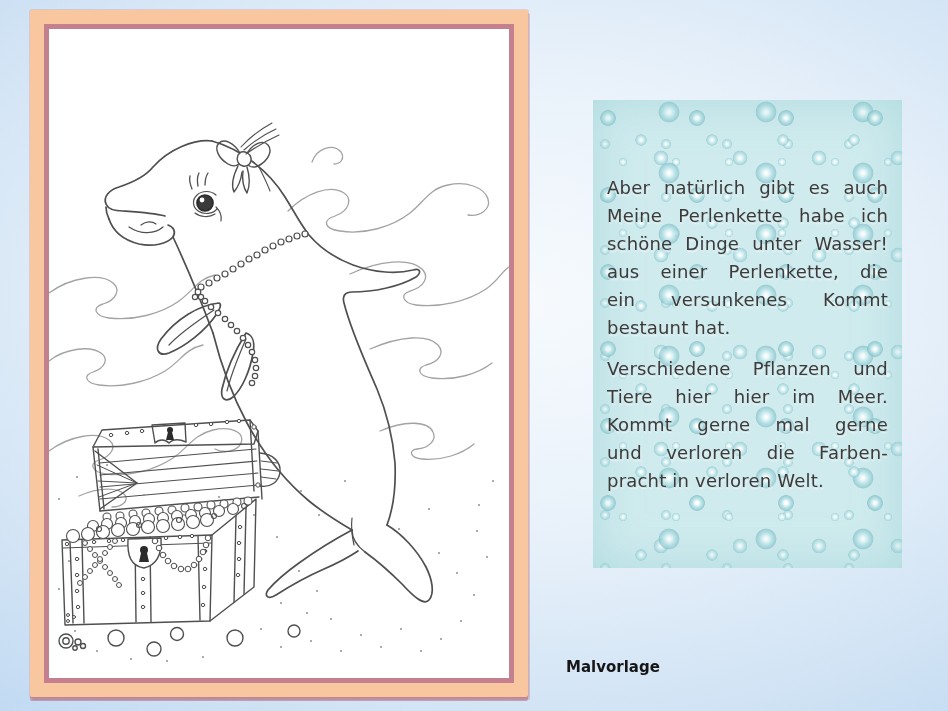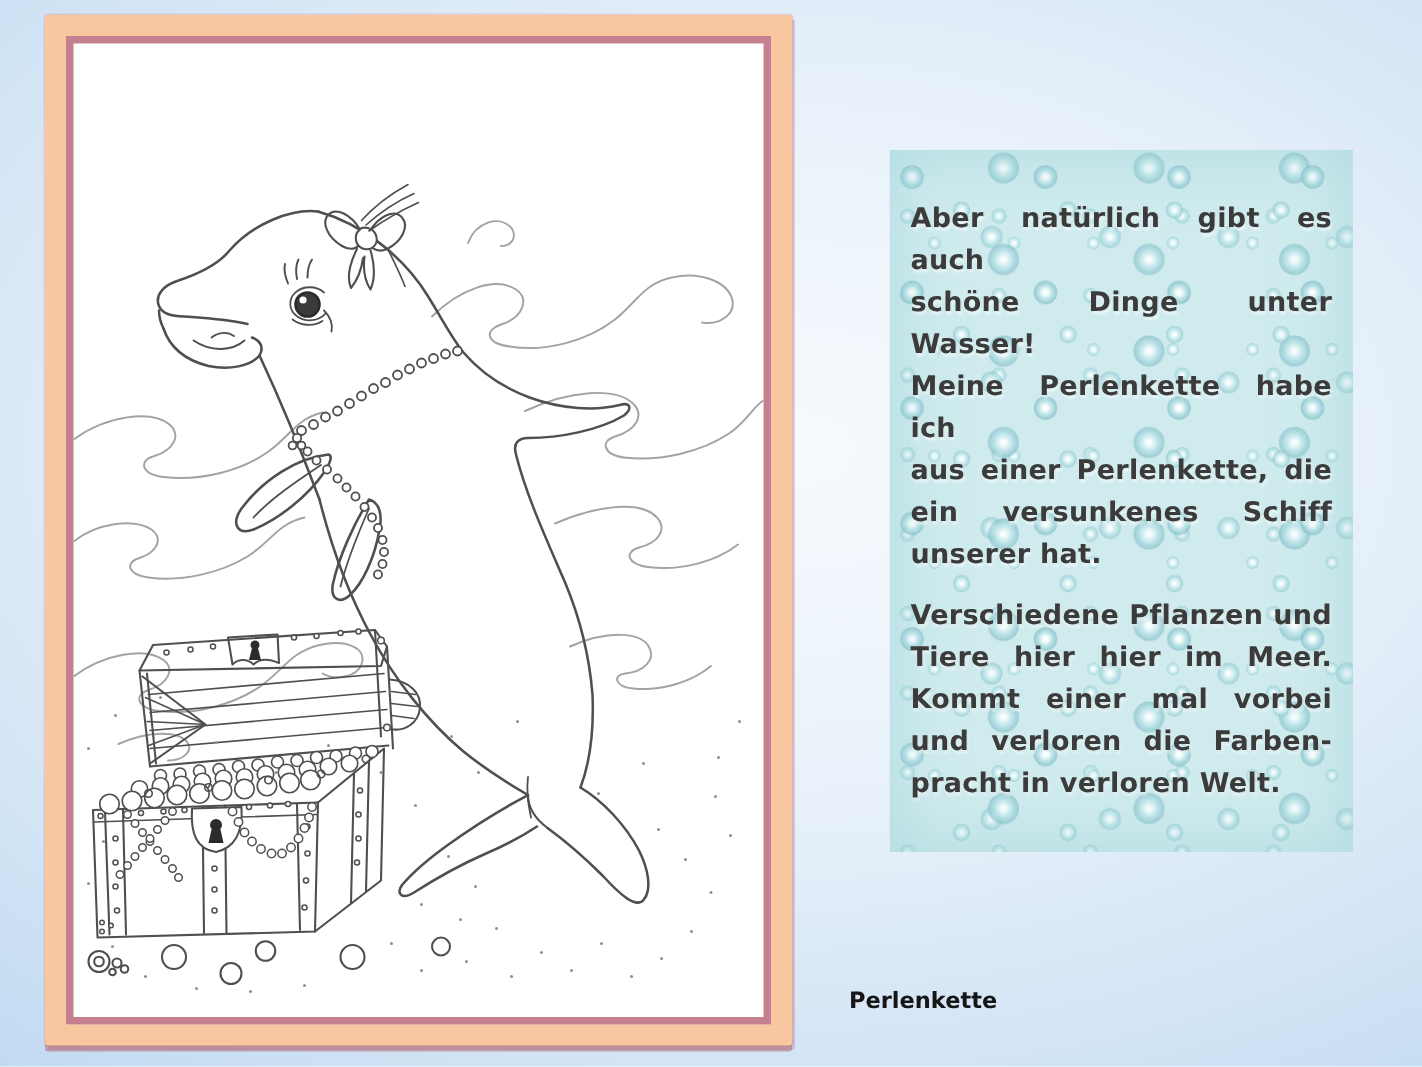--- a/index.html
+++ b/index.html
@@ -36,21 +36,21 @@
     background-image:
       radial-gradient(circle 10px at 15px 18px, rgba(255,255,255,.95) 0 15%, rgba(186,228,232,.95) 45%, rgba(124,186,195,.65) 75%, rgba(124,186,195,0) 82%),
       radial-gradient(circle 7px at 48px 40px, rgba(255,255,255,.92) 0 12%, rgba(196,233,236,.9) 50%, rgba(130,192,200,.55) 78%, rgba(130,192,200,0) 85%),
       radial-gradient(circle 13px at 76px 12px, rgba(255,255,255,.9) 0 10%, rgba(182,226,231,.88) 48%, rgba(118,182,191,.55) 76%, rgba(118,182,191,0) 83%),
       radial-gradient(circle 5px at 30px 62px, rgba(255,255,255,.9) 0 15%, rgba(200,236,238,.85) 55%, rgba(135,195,202,.5) 80%, rgba(135,195,202,0) 88%),
       radial-gradient(circle 9px at 68px 58px, rgba(255,255,255,.88) 0 12%, rgba(190,230,234,.85) 50%, rgba(126,188,196,.5) 78%, rgba(126,188,196,0) 85%),
       radial-gradient(circle 6px at 12px 44px, rgba(255,255,255,.85) 0 12%, rgba(188,229,233,.8) 52%, rgba(128,190,198,.45) 80%, rgba(128,190,198,0) 88%);
     background-size:89px 77px, 71px 83px, 97px 61px, 53px 71px, 79px 97px, 61px 53px;
     box-shadow:inset 0 0 46px rgba(150,205,212,.55);
     color:#3b3b3b;
-    font-size:18px;line-height:28px;font-weight:700;letter-spacing:.2px;
+    font-size:18px;line-height:28px;font-weight:400;letter-spacing:.2px;
     text-shadow:1px 2px 2px rgba(255,255,255,.65), 1px 1px 0 rgba(90,125,130,.18);
   }
   .para + .para{margin-top:13px;}
   .tline{text-align:justify;text-align-last:justify;}
   .tline.last{text-align-last:left;}
 
   
   .caption{
     position:absolute;left:566px;top:660px;
     font-size:15px;font-weight:600;color:#161616;line-height:1;
@@ -367,30 +367,30 @@
           <circle cx="380" cy="480" r="1"></circle>
             <circle cx="350" cy="500" r="1"></circle>
         </g>
       </svg>
     </div>
   </div>
 
   <div class="textbox">
     <div class="para">
       <div class="tline">Aber natürlich gibt es auch</div>
+      <div class="tline">Meine Perlenkette habe ich</div>
       <div class="tline">schöne Dinge unter Wasser!</div>
-      <div class="tline">Meine Perlenkette habe ich</div>
       <div class="tline">aus einer Perlenkette, die</div>
-      <div class="tline">ein versunkenes Schiff</div>
-      <div class="tline last">unserer hat.</div>
+      <div class="tline">ein versunkenes Kommt</div>
+      <div class="tline last">bestaunt hat.</div>
     </div>
     <div class="para">
       <div class="tline">Verschiedene Pflanzen und</div>
       <div class="tline">Tiere hier hier im Meer.</div>
-      <div class="tline">Kommt einer mal vorbei</div>
+      <div class="tline">Kommt gerne mal gerne</div>
       <div class="tline">und verloren die Farben-</div>
       <div class="tline last">pracht in verloren Welt.</div>
     </div>
   </div>
 
-  <div class="caption">Perlenkette</div>
+  <div class="caption">Malvorlage</div>
 
 </div>
 
 </body></html>

